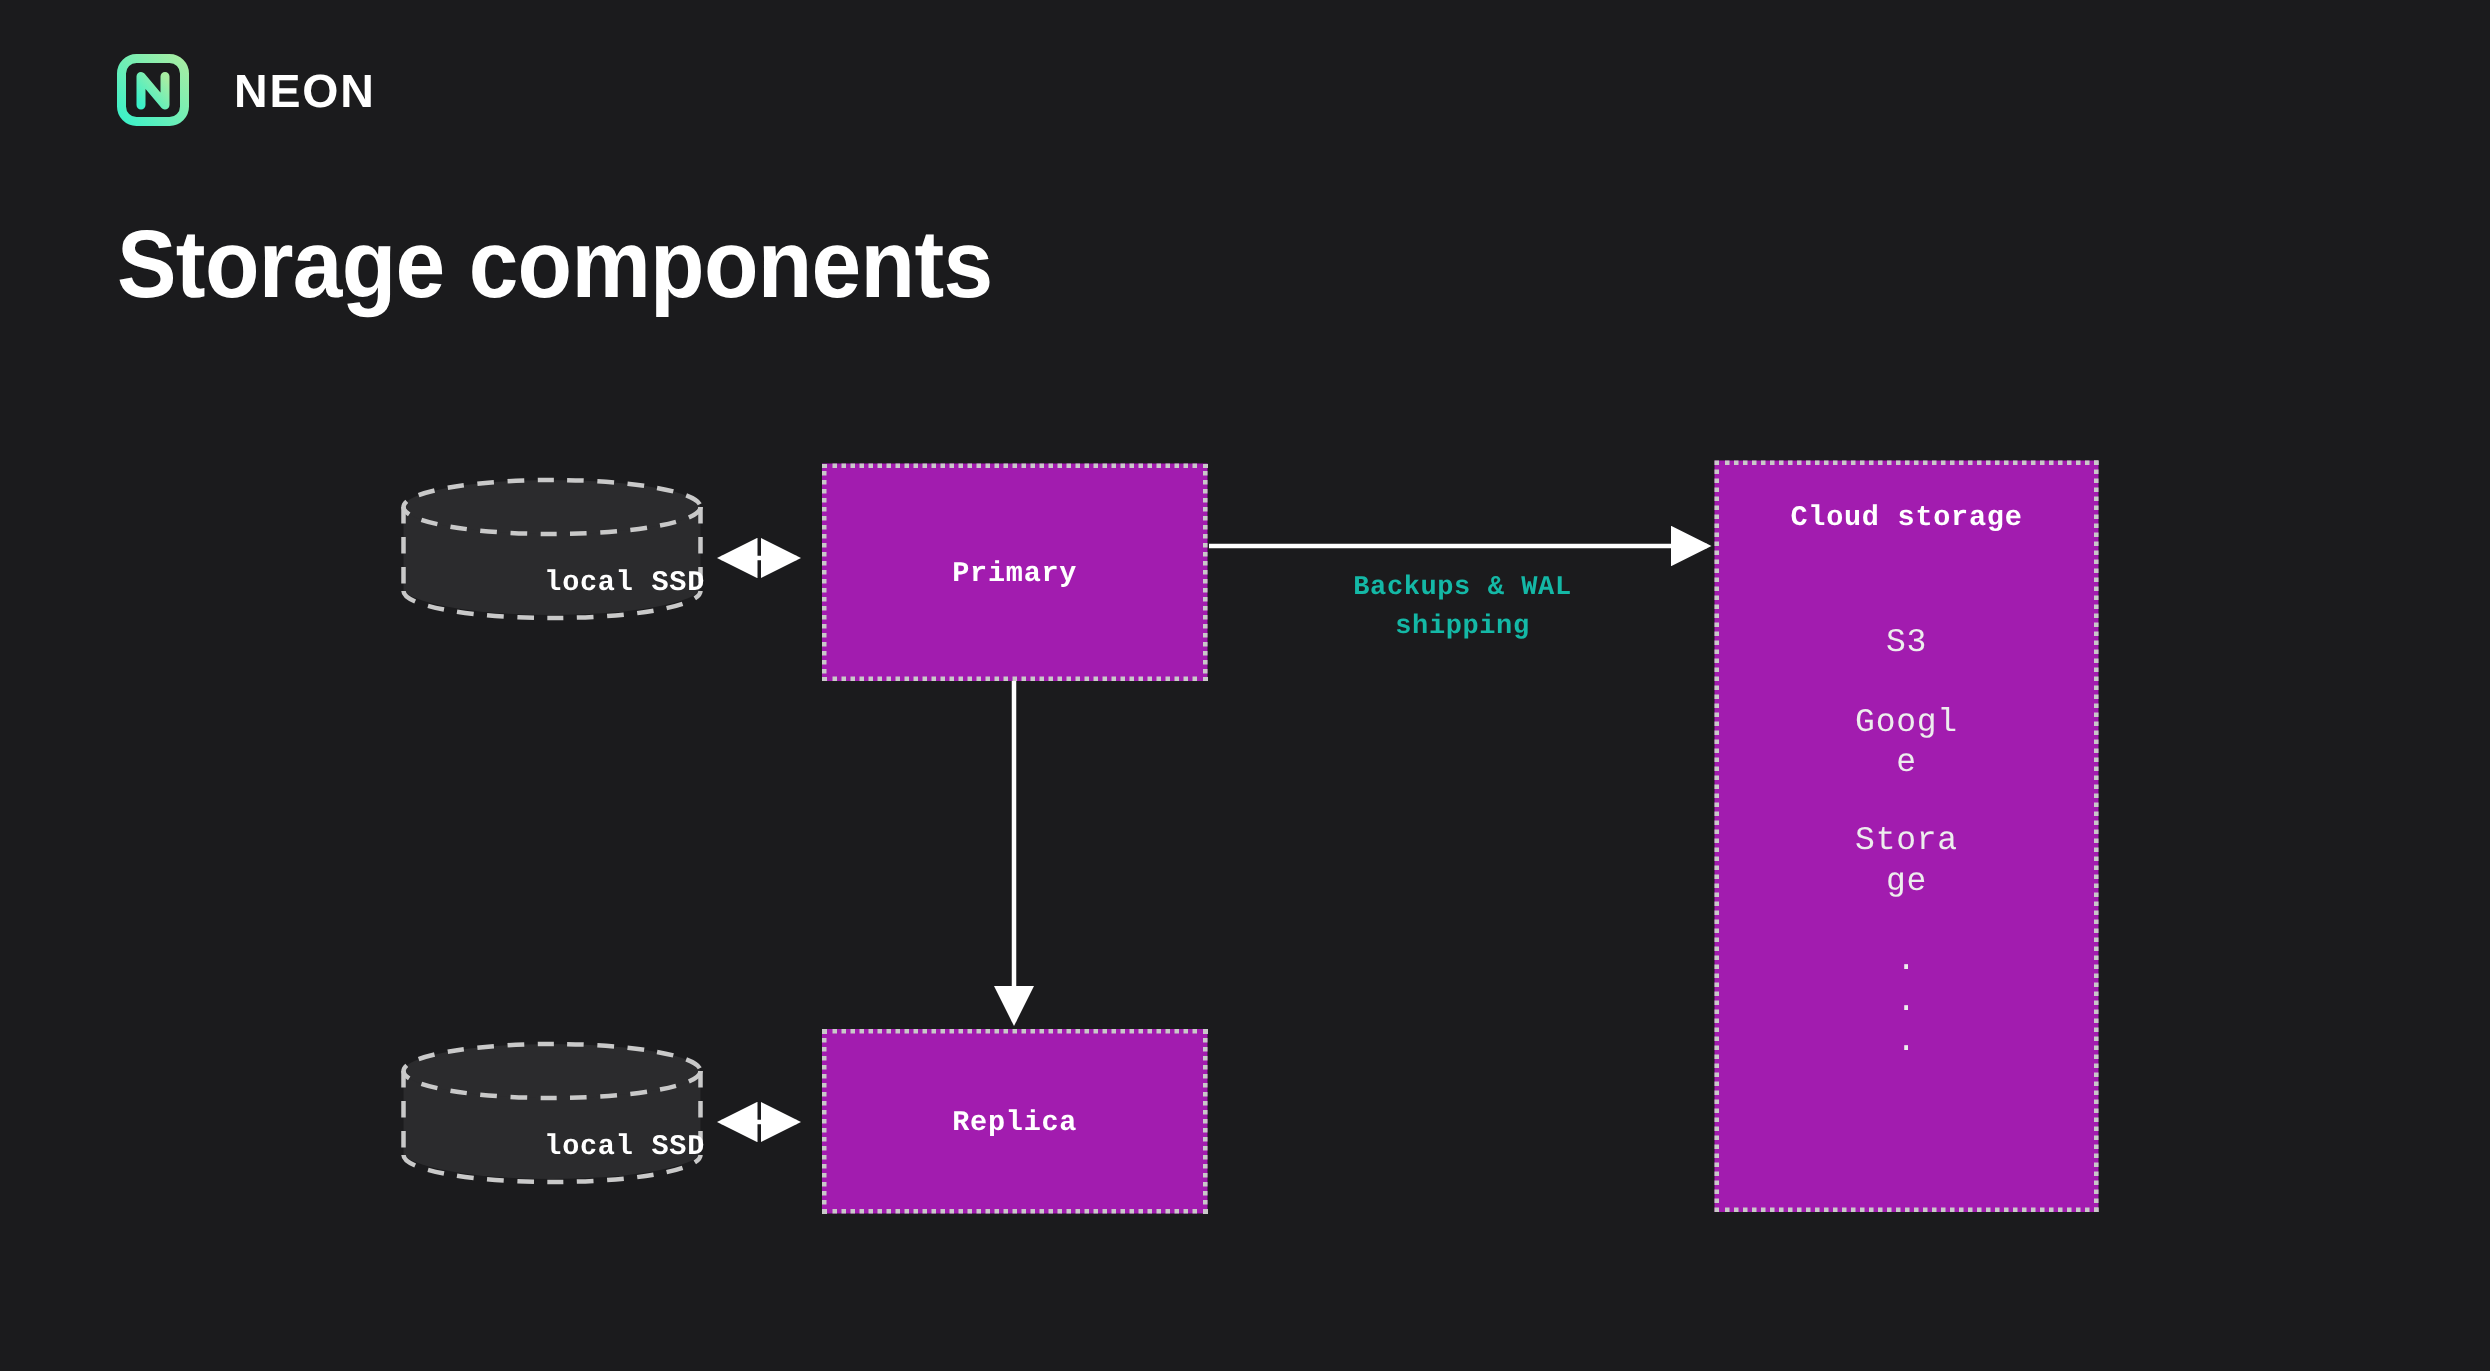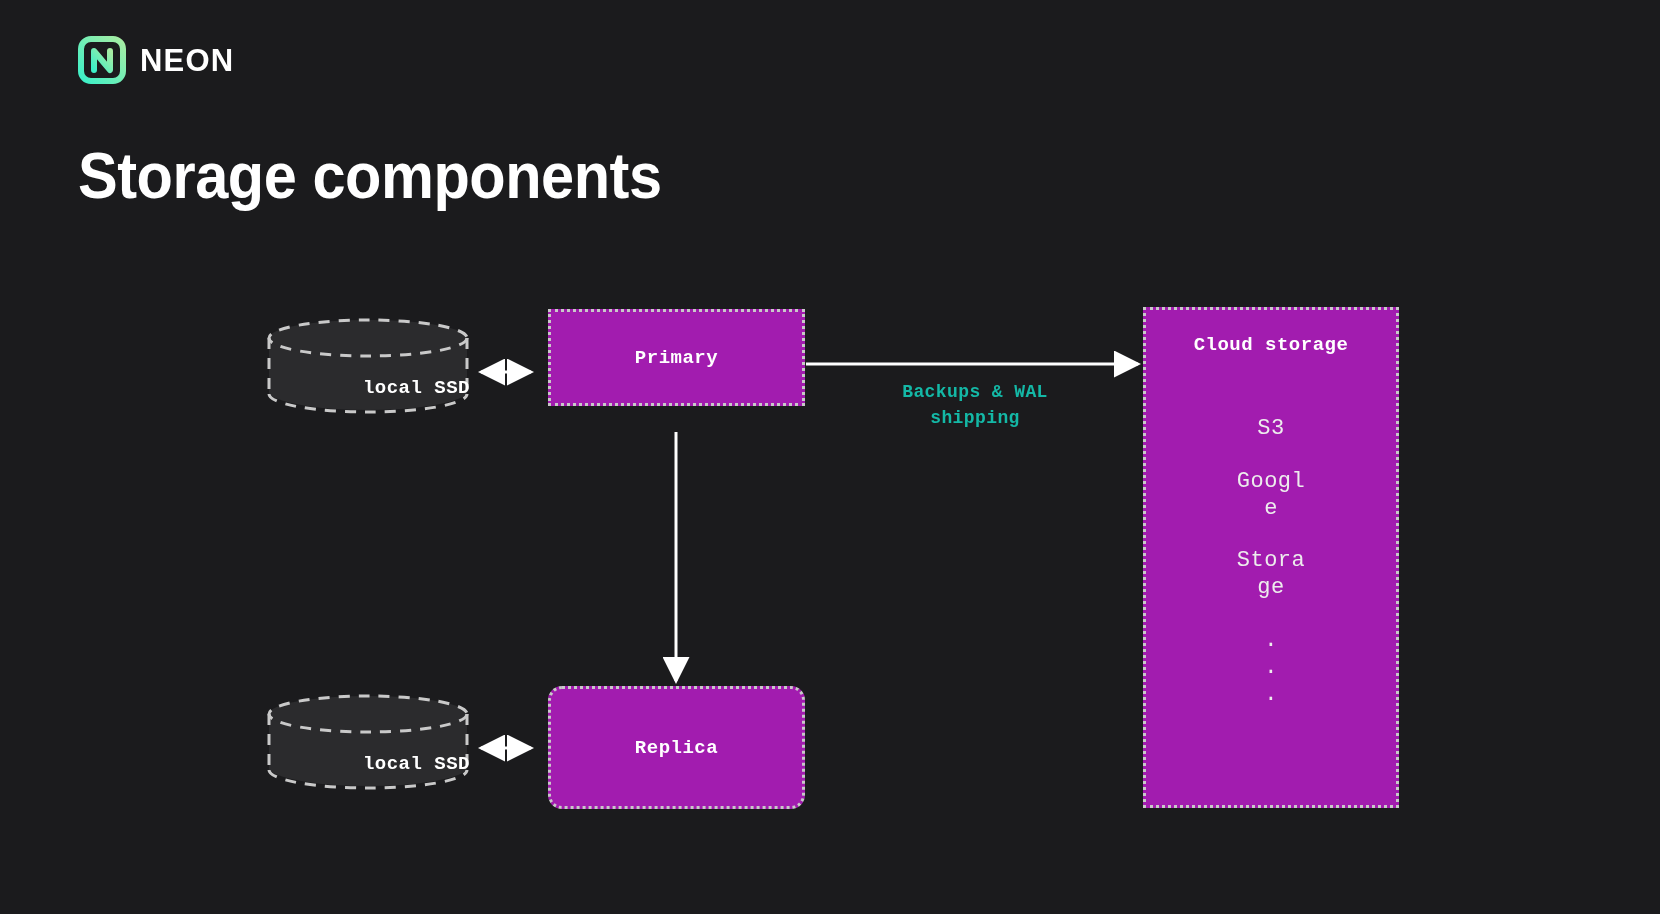--- a/index.html
+++ b/index.html
@@ -15,21 +15,21 @@
     font-family: "Liberation Sans", sans-serif;
   }
 
   
   #brand {
     position: absolute;
     left: 78px;
     top: 36px;
     display: flex;
     align-items: center;
-    gap: 14px;
+    gap: 30px;
   }
   #brand-mark {
     width: 48px;
     height: 48px;
     display: block;
   }
   #brand-word {
     color: #ffffff;
     font-size: 31px;
     font-weight: 700;
@@ -217,21 +217,21 @@
     <svg class="cyl-svg" width="204" height="96" viewBox="0 0 204 96">
       <path d="M3,20 L3,76 A101,20 0 0 0 201,76 L201,20 Z" fill="#2b2b2d"></path>
       <ellipse cx="102" cy="20" rx="99" ry="18" fill="#2b2b2d" stroke="#c9c9c9" stroke-width="3" stroke-dasharray="11 9"></ellipse>
       <path d="M3,20 L3,76" fill="none" stroke="#c9c9c9" stroke-width="3" stroke-dasharray="11 9"></path>
       <path d="M201,20 L201,76" fill="none" stroke="#c9c9c9" stroke-width="3" stroke-dasharray="11 9"></path>
       <path d="M3,76 A99,18 0 0 0 201,76" fill="none" stroke="#c9c9c9" stroke-width="3" stroke-dasharray="11 9"></path>
     </svg>
     <div class="cyl-label" style="top:60%;">local SSD</div>
   </div>
 
-  <div class="node box centered" style="left:548px; top:309px; width:257px; height:97px;">
+  <div class="node box centered" style="left:548px; top:309px; width:257px; height:145px;">
     <div class="box-label">Primary</div>
   </div>
 
   <div class="edge-label" style="left:860px; top:379px; width:230px;">
     <div>Backups &amp; WAL</div>
     <div>shipping</div>
   </div>
 
   <div class="node box" style="left:1143px; top:307px; width:256px; height:501px;">
     <div class="cloud-title">Cloud storage</div>
@@ -251,17 +251,17 @@
     <svg class="cyl-svg" width="204" height="96" viewBox="0 0 204 96">
       <path d="M3,20 L3,76 A101,20 0 0 0 201,76 L201,20 Z" fill="#2b2b2d"></path>
       <ellipse cx="102" cy="20" rx="99" ry="18" fill="#2b2b2d" stroke="#c9c9c9" stroke-width="3" stroke-dasharray="11 9"></ellipse>
       <path d="M3,20 L3,76" fill="none" stroke="#c9c9c9" stroke-width="3" stroke-dasharray="11 9"></path>
       <path d="M201,20 L201,76" fill="none" stroke="#c9c9c9" stroke-width="3" stroke-dasharray="11 9"></path>
       <path d="M3,76 A99,18 0 0 0 201,76" fill="none" stroke="#c9c9c9" stroke-width="3" stroke-dasharray="11 9"></path>
     </svg>
     <div class="cyl-label" style="top:60%;">local SSD</div>
   </div>
 
-  <div class="node box centered" style="left:548px; top:686px; width:257px; height:123px;border-radius:14px;">
+  <div class="node box centered" style="left:548px; top:686px; width:257px; height:123px;">
     <div class="box-label">Replica</div>
   </div>
 
 </div>
 
 </body></html>

